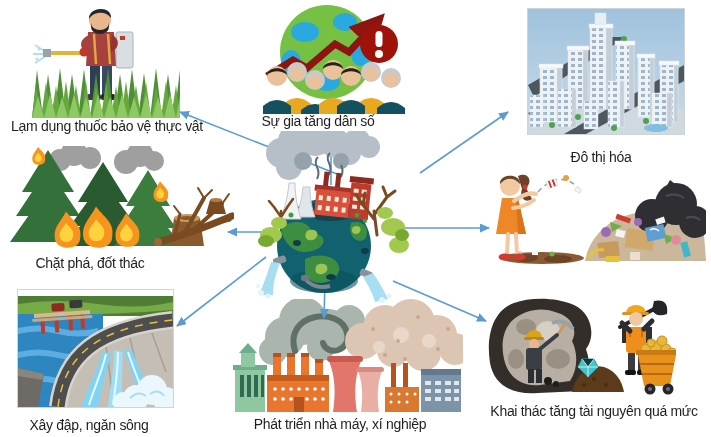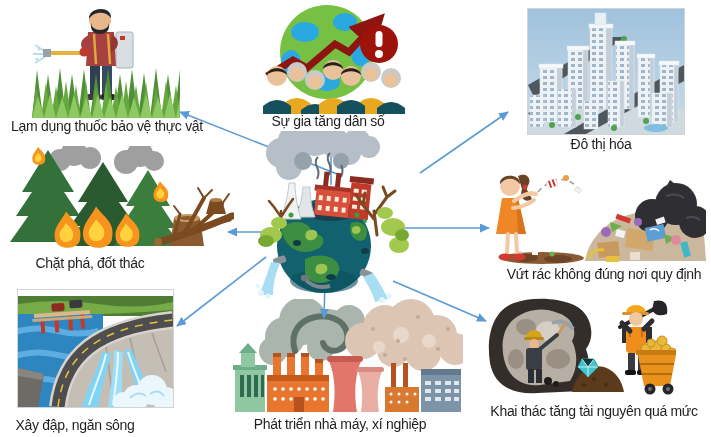--- a/index.html
+++ b/index.html
@@ -107,21 +107,21 @@
         <path d="M0,112 L0,104 Q14,92 28,104 L28,112 z" fill="#14505e"></path>
         <circle cx="88" cy="74" r="10" fill="#e9c29b"></circle>
         <path d="M78,73 C78,64 98,64 98,73 C93,68 83,68 78,73 z" fill="#2b2118"></path>
         <path d="M74,112 L74,104 Q88,92 102,104 L102,112 z" fill="#14505e"></path>
         <circle cx="128" cy="76" r="10" fill="#c9c9c9"></circle>
           <circle cx="128" cy="78" r="7" fill="#e9c29b"></circle>
         <path d="M114,112 L114,106 Q128,94 142,106 L142,112 z" fill="#14505e"></path>
       </g>
     </svg>
   </div>
-  <div class="lbl" style="left:328px;top:113px;">Sự gia tăng dân số</div>
+  <div class="lbl" style="left:318px;top:113px;">Sự gia tăng dân số</div>
 
   <div class="img framed" style="left:527px;top:8px;">
     <svg width="156" height="125" viewBox="0 0 156 125">
       <defs>
         <linearGradient id="sky" x1="0" y1="0" x2="0" y2="1">
           <stop offset="0" stop-color="#a0c2dd"></stop>
             <stop offset="1" stop-color="#c9dce9"></stop>
         </linearGradient>
         <pattern id="win" width="7" height="6" patternUnits="userSpaceOnUse">
           <rect width="7" height="6" fill="#eef2f6"></rect>
@@ -172,21 +172,21 @@
       </g>
       <g fill="#4fa34f">
         <circle cx="50" cy="108" r="3"></circle>
           <circle cx="86" cy="119" r="3"></circle>
           <circle cx="118" cy="112" r="3"></circle>
           <circle cx="24" cy="116" r="3"></circle>
       </g>
       <ellipse cx="128" cy="119" rx="12" ry="4" fill="#7fc0e0"></ellipse>
     </svg>
   </div>
-  <div class="lbl" style="left:601px;top:136px;">Đô thị hóa</div>
+  <div class="lbl" style="left:601px;top:149px;">Đô thị hóa</div>
 
   <div class="img" style="left:8px;top:146px;">
     <svg width="226" height="107" viewBox="0 0 226 107">
       <defs>
         <g id="flame">
           <path d="M0,-16 C6,-8 12,-6 10,4 C9,12 -7,12 -8,3 C-9,-5 -4,-8 0,-16 z" fill="#f7941d"></path>
           <path d="M0,-8 C3,-4 6,-3 5,2 C4,7 -4,7 -4.5,1.5 C-5,-2.5 -2,-4 0,-8 z" fill="#ffd23e"></path>
         </g>
       </defs>
       <g fill="#9a9a9a" opacity="0.95">
@@ -402,21 +402,20 @@
       <rect x="136" y="50" width="15" height="5" fill="#d03a30" transform="rotate(20 143 52)"></rect>
       <rect x="202" y="76" width="7" height="15" fill="#3fb7c9" transform="rotate(-15 205 83)"></rect>
       <rect x="136" y="64" width="9" height="7" fill="#f4f4f4" transform="rotate(14 140 67)"></rect>
       <rect x="176" y="52" width="9" height="6" fill="#f4f4f4" transform="rotate(-18 180 55)"></rect>
       <circle cx="196" cy="74" r="5" fill="#e08aa0"></circle>
       <path d="M108,92 q6,-10 16,-8" stroke="#e8c13c" stroke-width="3" fill="none"></path>
       <rect x="126" y="90" width="13" height="6" fill="#e8c13c"></rect>
       <rect x="150" y="86" width="10" height="8" fill="#eadfce"></rect>
     </svg>
   </div>
-  <div class="lbl" style="left:604px;top:266px;">Vứt rác không đúng nơi quy định</div>
 
   <div class="img framed" style="left:17px;top:289px;">
     <svg width="155" height="117" viewBox="0 0 155 117">
       <rect width="155" height="117" fill="#fdfdfd"></rect>
       <rect x="0" y="6" width="155" height="20" fill="#4f7d35"></rect>
       <path d="M0,14 Q40,8 80,14 T155,12 L155,20 Q80,26 0,24 z" fill="#76ab47"></path>
       <rect x="0" y="24" width="85" height="93" fill="#2e86c1"></rect>
       <g fill="#5dade2">
         <path d="M0,38 q20,-5 40,0 t40,0 l0,6 q-20,5 -40,0 t-40,0 z"></path>
         <path d="M0,62 q20,-5 40,0 t40,0 l0,6 q-20,5 -40,0 t-40,0 z"></path>
@@ -461,21 +460,21 @@
         <rect x="36" y="27" width="4" height="15" fill="#c0392b"></rect>
         <rect x="50" y="26" width="4" height="15" fill="#c0392b"></rect>
         <rect x="62" y="25" width="4" height="15" fill="#c0392b"></rect>
         <rect x="16" y="22" width="56" height="4" fill="#d9b98c"></rect>
         <rect x="14" y="27" width="60" height="3" fill="#c9a97c"></rect>
         <rect x="34" y="13" width="13" height="8" rx="2" fill="#8e2b20"></rect>
         <rect x="52" y="11" width="13" height="8" rx="2" fill="#3a3a3e"></rect>
       </g>
     </svg>
   </div>
-  <div class="lbl" style="left:75px;top:417px;text-align:right;">Xây đập, ngăn sông</div>
+  <div class="lbl" style="left:89px;top:417px;text-align:right;">Xây đập, ngăn sông</div>
 
   <div class="img" style="left:233px;top:299px;">
     <svg width="230" height="113" viewBox="0 0 230 113">
       <g fill="#a9b5ad">
         <circle cx="52" cy="38" r="20"></circle>
           <circle cx="70" cy="22" r="24"></circle>
           <circle cx="96" cy="30" r="20"></circle>
         <circle cx="40" cy="52" r="14"></circle>
           <circle cx="116" cy="22" r="16"></circle>
           <circle cx="88" cy="48" r="14"></circle>

